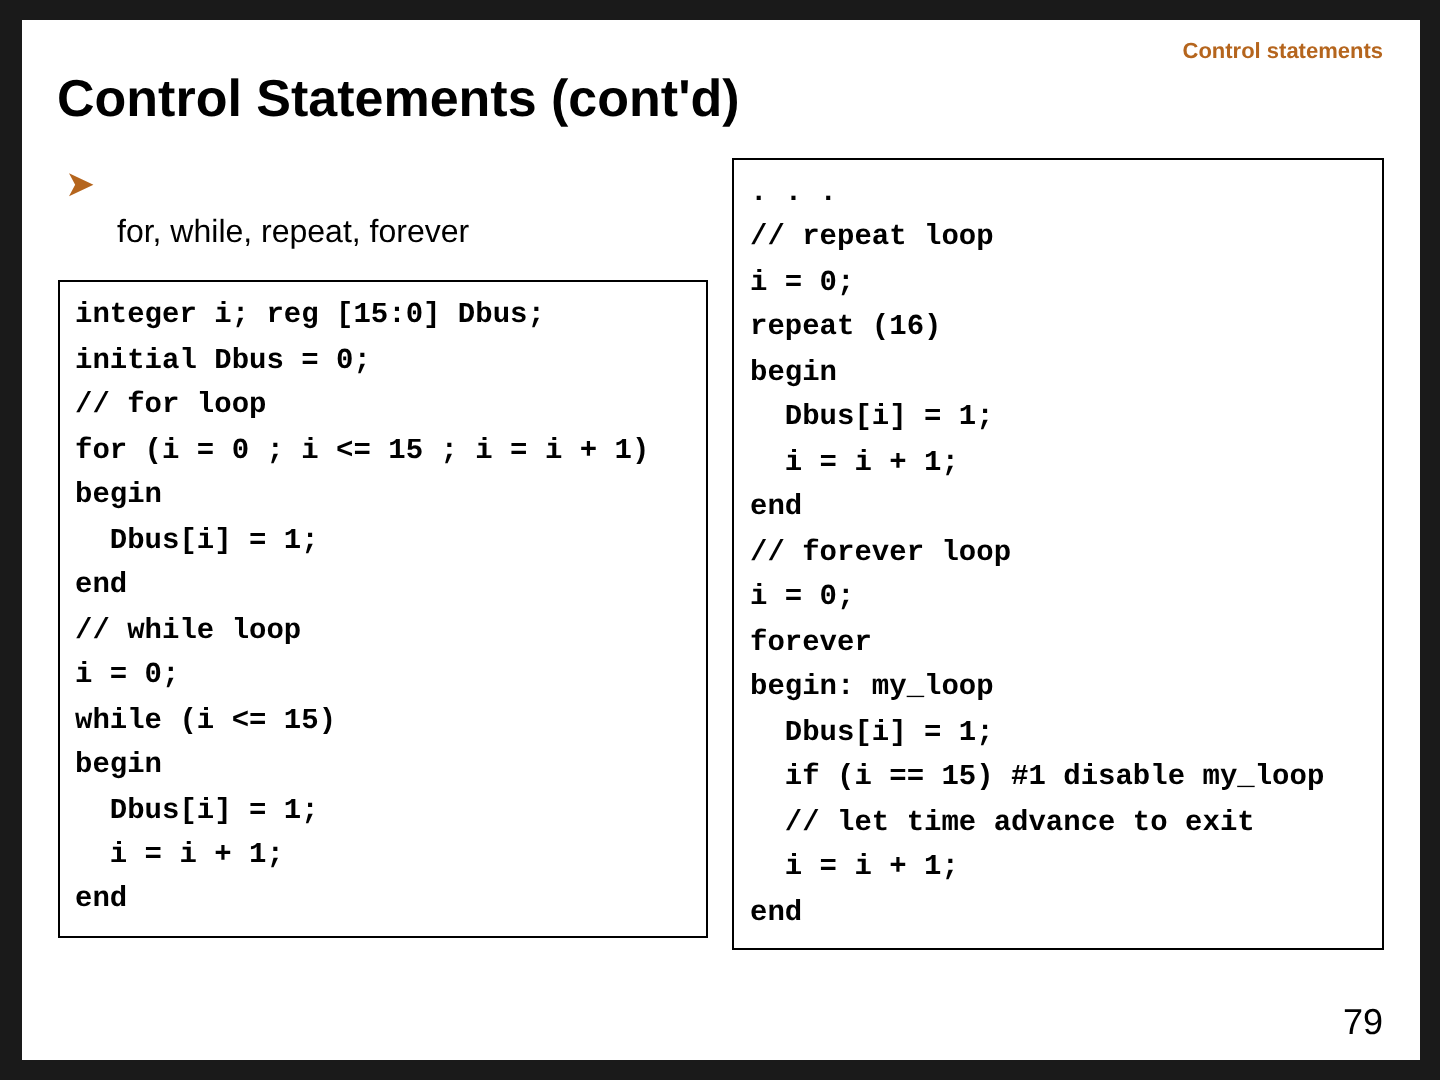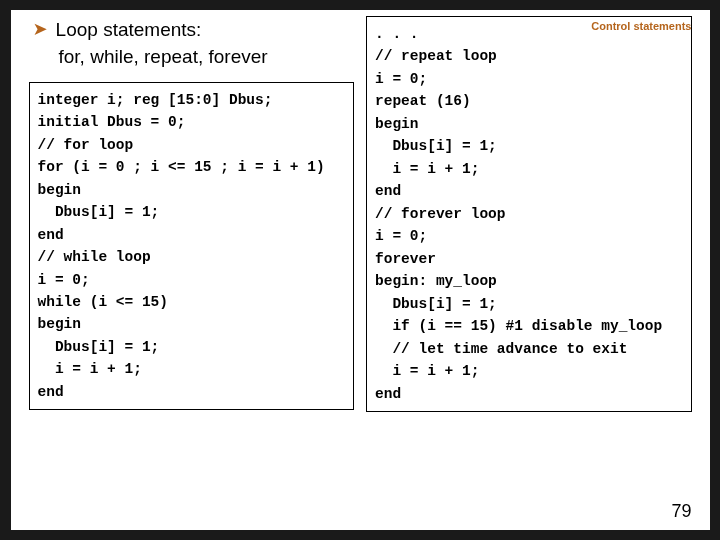--- a/index.html
+++ b/index.html
@@ -34,21 +34,21 @@
   .col-left{flex:1;min-width:0}
   .col-right{flex:1;min-width:0}
   .bullet{
     display:flex;gap:8px;
     font-size:19px;color:#000;
     margin:2px 0 4px 4px;
     line-height:1.25;
   }
   .bullet .arrow{color:#b5651d;font-size:18px;line-height:1.3}
   .subline{
-    font-size:19px;color:#000;
+    font-size:16px;color:#000;
     margin:0 0 14px 30px;
   }
   .codebox{
     border:1.5px solid #000;
     padding:6px 8px 6px 8px;
     box-sizing:border-box;
   }
   .code{
     font-family:"Courier New",Courier,monospace;
     font-size:14.5px;
@@ -62,27 +62,27 @@
     font-size:18px;color:#000;
   }
 </style>
 </head>
 <body>
 
 <div class="slide">
 
   <div class="topic">Control statements</div>
 
+  <div class="title">Control Statements (cont'd)</div>
 
   <div class="cols">
 
     <div class="col-left">
       <div class="bullet">
         <span class="arrow">➤</span>
-        <span>Loop statements:</span>
       </div>
       <div class="subline">for, while, repeat, forever</div>
 
       <div class="codebox">
         <div class="code">integer i; reg [15:0] Dbus;
 initial Dbus = 0;
 // for loop
 for (i = 0 ; i &lt;= 15 ; i = i + 1)
 begin
   Dbus[i] = 1;

